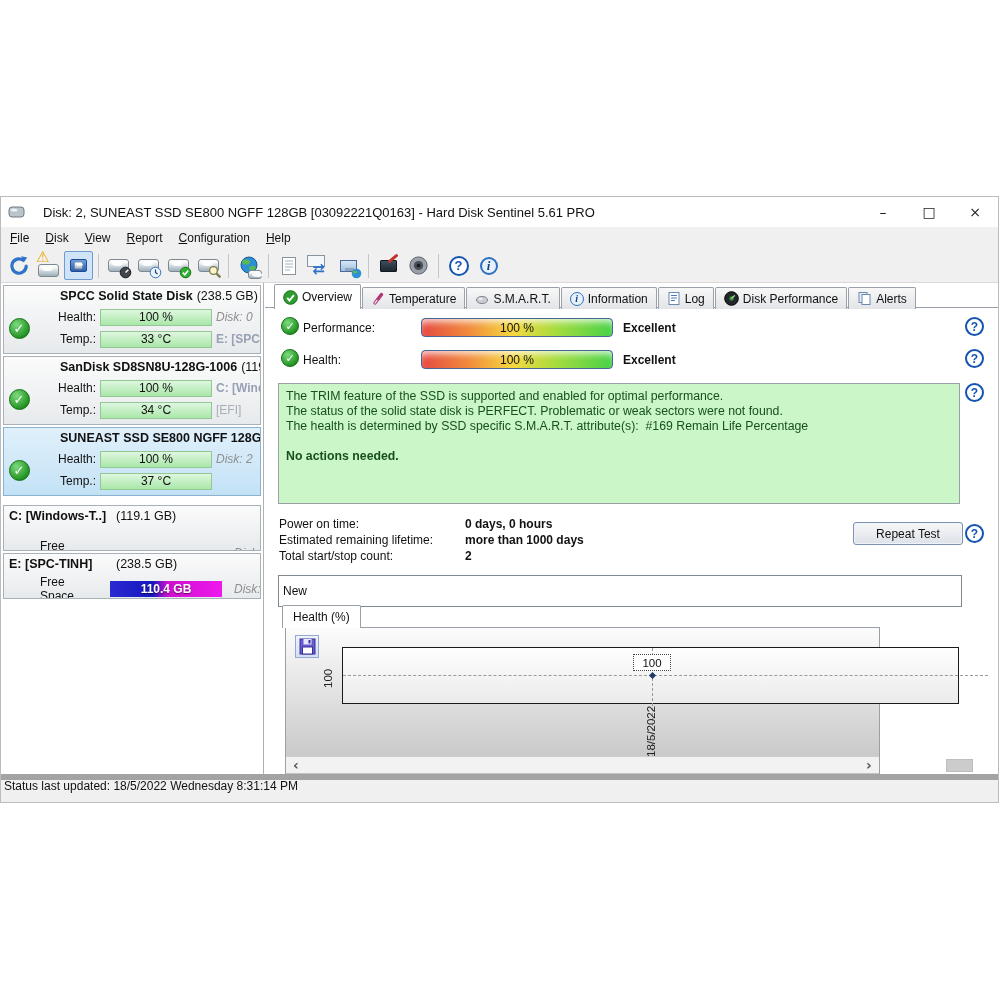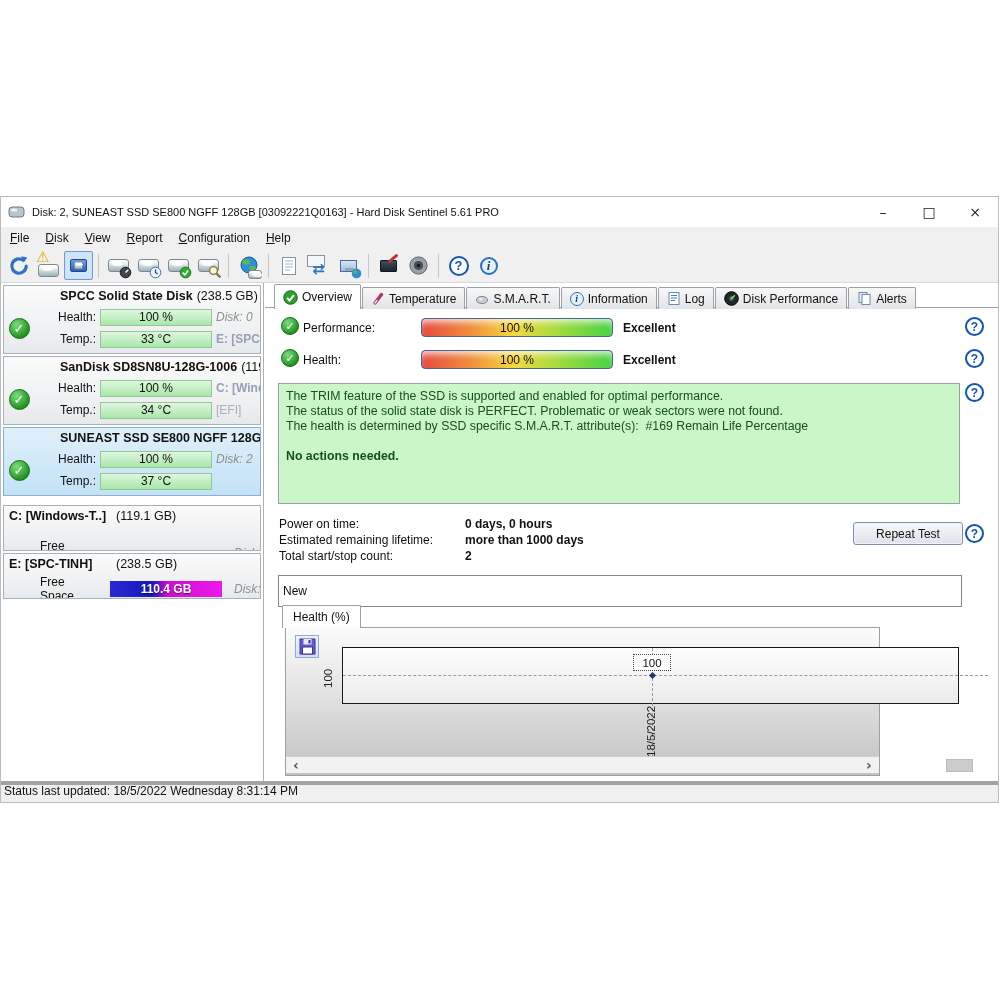--- a/index.html
+++ b/index.html
@@ -4,21 +4,21 @@
 <style>
   html,body{margin:0;padding:0;width:999px;height:999px;background:#fff;
     font-family:"Liberation Sans","DejaVu Sans",sans-serif;font-size:12px;color:#111;overflow:hidden}
   *{box-sizing:border-box}
   .glyph{font-family:"DejaVu Sans",sans-serif}
 
   .window{position:absolute;left:0;top:196px;width:999px;height:607px;border:1px solid #bcbcbc;background:#fff}
 
   
   .titlebar{height:30px;display:flex;align-items:center;padding-left:7px;background:#fff}
-  .title-text{margin-left:7px;font-size:11px;white-space:nowrap}
+  .title-text{margin-left:18px;font-size:13px;white-space:nowrap}
   .win-controls{margin-left:auto;display:flex;height:100%}
   .win-btn{width:46px;display:flex;align-items:center;justify-content:center;font-size:14px;color:#222}
 
   
   .menubar{height:22px;background:#f0f0f0;display:flex;align-items:flex-end;padding-left:1px}
   .menu-item{padding:3px 8px 4px;cursor:default}
   .menu-item u{text-decoration:underline}
 
   
   .toolbar{height:34px;background:#f0f0f0;border-bottom:1px solid #d9d9d9;display:flex;align-items:center;padding-left:3px;gap:1px}
@@ -35,21 +35,21 @@
   .dark-monitor{width:17px;height:12px;border:1px solid #10181f;background:linear-gradient(#3d4e5f,#1d2730);border-radius:1px;position:relative}
   .pen{position:absolute;right:-3px;top:-4px;width:12px;height:3px;background:#c23327;border-radius:2px;transform:rotate(-40deg)}
   .help-circle{width:19px;height:19px;border-radius:50%;border:2.5px solid #1254b0;background:#fff;color:#1254b0;
     font-weight:bold;display:flex;align-items:center;justify-content:center;font-size:12px}
   .info-bubble{width:18px;height:18px;border-radius:50%;border:2px solid #2d6fc0;background:#e6f1fc;color:#17457e;
     font-weight:bold;font-style:italic;display:flex;align-items:center;justify-content:center;font-size:13px;font-family:"Liberation Serif",serif}
 
   
   .sidebar{position:absolute;left:0;top:86px;width:263px;bottom:13px;background:#fff;border-right:1px solid #b0b0b0;padding:2px}
   .content{position:absolute;left:264px;top:86px;right:0;bottom:13px;background:#fff;overflow:hidden}
-  .statusbar{position:absolute;left:0;right:0;bottom:0;height:21px;border-top:4px solid #a3a3a3;background:#f0f0f0;
+  .statusbar{position:absolute;left:0;right:0;bottom:0;height:28px;border-top:6px solid #a3a3a3;background:#f0f0f0;
     overflow:hidden;padding-left:3px;line-height:13px;font-size:12px;white-space:nowrap}
 
   
   .card{border:1px solid #a8b0b8;background:linear-gradient(#fbfbfb,#e7eaec);margin-bottom:2px;height:69px;overflow:hidden}
   .card.selected{background:linear-gradient(#e0f0fb,#c3e2f6);border-color:#8ab2cf}
   .card-head{height:21px;line-height:21px;white-space:nowrap;padding-left:56px;font-size:12.5px;overflow:hidden}
   .card-head .dname{font-weight:bold}
   .card-head .size{margin-left:4px}
   .card-grid{display:grid;grid-template-columns:30px 58px 112px auto;grid-auto-rows:20px;row-gap:2px;column-gap:4px;align-items:center}
   .ok-badge{grid-row:1/3;justify-self:center;width:21px;height:21px;border-radius:50%;flex:none;

